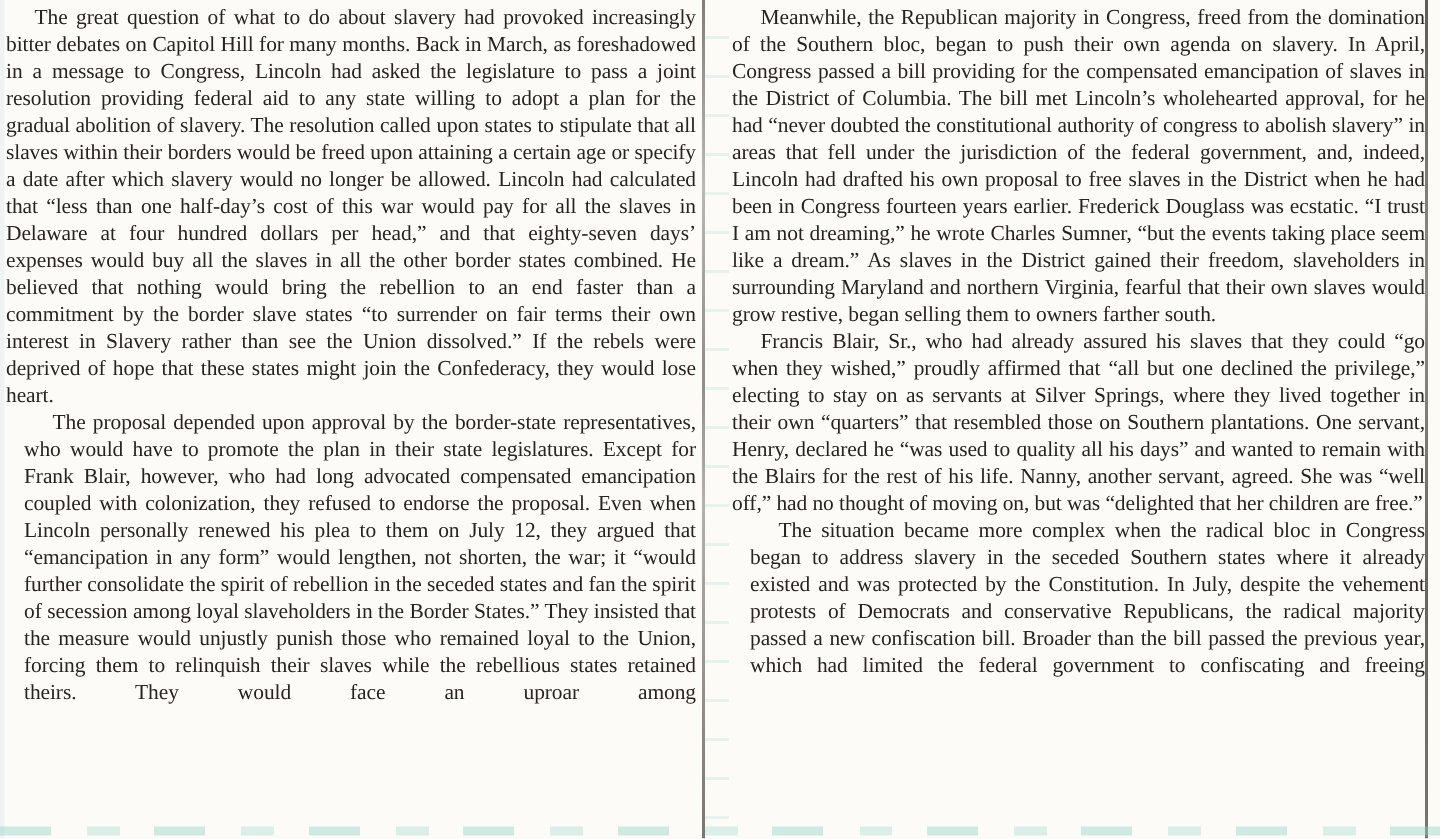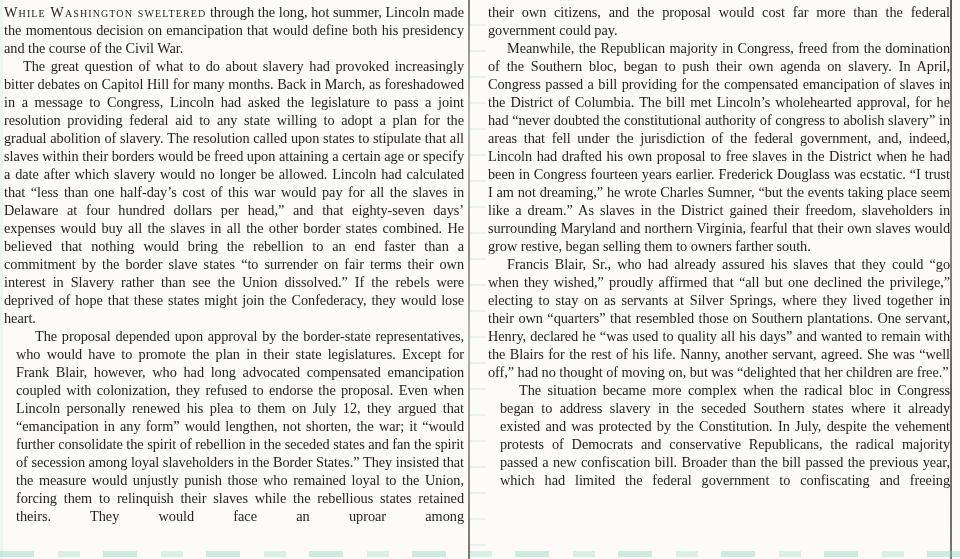--- a/index.html
+++ b/index.html
@@ -66,32 +66,28 @@
   }
 </style>
 </head>
 <body>
 
 <div class="page">
 
   <div class="left-edge-tint"></div>
 
   <div class="column left">
-    <p>
-      <span class="lead-caps">While Washington sweltered</span><span> through the long, hot summer, Lincoln made the momentous decision on emancipation that would define both his presidency and the course of the Civil War.</span>
-    </p>
     <p class="indent">The great question of what to do about slavery had provoked increasingly bitter debates on Capitol Hill for many months. Back in March, as foreshadowed in a message to Congress, Lincoln had asked the legislature to pass a joint resolution providing federal aid to any state willing to adopt a plan for the gradual abolition of slavery. The resolution called upon states to stipulate that all slaves within their borders would be freed upon attaining a certain age or specify a date after which slavery would no longer be allowed. Lincoln had calculated that “less than one half-day’s cost of this war would pay for all the slaves in Delaware at four hundred dollars per head,” and that eighty-seven days’ expenses would buy all the slaves in all the other border states combined. He believed that nothing would bring the rebellion to an end faster than a commitment by the border slave states “to surrender on fair terms their own interest in Slavery rather than see the Union dissolved.” If the rebels were deprived of hope that these states might join the Confederacy, they would lose heart.</p>
     <p class="indent cont">The proposal depended upon approval by the border-state representatives, who would have to promote the plan in their state legislatures. Except for Frank Blair, however, who had long advocated compensated emancipation coupled with colonization, they refused to endorse the proposal. Even when Lincoln personally renewed his plea to them on July 12, they argued that “emancipation in any form” would lengthen, not shorten, the war; it “would further consolidate the spirit of rebellion in the seceded states and fan the spirit of secession among loyal slaveholders in the Border States.” They insisted that the measure would unjustly punish those who remained loyal to the Union, forcing them to relinquish their slaves while the rebellious states retained theirs. They would face an uproar among</p>
   </div>
 
   <div class="gutter-line"></div>
   <div class="gutter-artifacts"></div>
 
   <div class="column right">
-    <p>their own citizens, and the proposal would cost far more than the federal government could pay.</p>
     <p class="indent">Meanwhile, the Republican majority in Congress, freed from the domination of the Southern bloc, began to push their own agenda on slavery. In April, Congress passed a bill providing for the compensated emancipation of slaves in the District of Columbia. The bill met Lincoln’s wholehearted approval, for he had “never doubted the constitutional authority of congress to abolish slavery” in areas that fell under the jurisdiction of the federal government, and, indeed, Lincoln had drafted his own proposal to free slaves in the District when he had been in Congress fourteen years earlier. Frederick Douglass was ecstatic. “I trust I am not dreaming,” he wrote Charles Sumner, “but the events taking place seem like a dream.” As slaves in the District gained their freedom, slaveholders in surrounding Maryland and northern Virginia, fearful that their own slaves would grow restive, began selling them to owners farther south.</p>
     <p class="indent">Francis Blair, Sr., who had already assured his slaves that they could “go when they wished,” proudly affirmed that “all but one declined the privilege,” electing to stay on as servants at Silver Springs, where they lived together in their own “quarters” that resembled those on Southern plantations. One servant, Henry, declared he “was used to quality all his days” and wanted to remain with the Blairs for the rest of his life. Nanny, another servant, agreed. She was “well off,” had no thought of moving on, but was “delighted that her children are free.”</p>
     <p class="indent cont">The situation became more complex when the radical bloc in Congress began to address slavery in the seceded Southern states where it already existed and was protected by the Constitution. In July, despite the vehement protests of Democrats and conservative Republicans, the radical majority passed a new confiscation bill. Broader than the bill passed the previous year, which had limited the federal government to confiscating and freeing</p>
   </div>
 
   <div class="page-edge-line"></div>
   <div class="bottom-artifacts"></div>
 
 </div>
 

